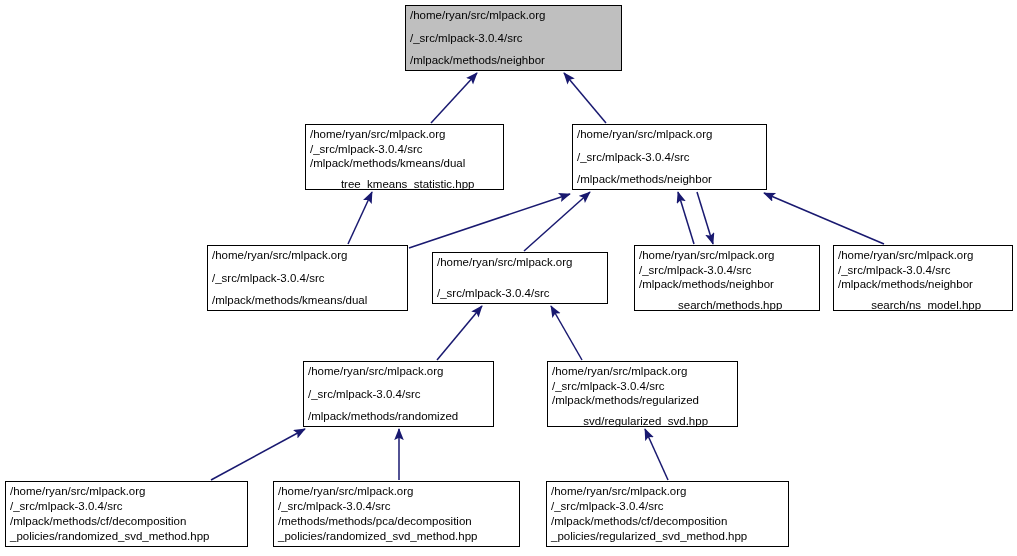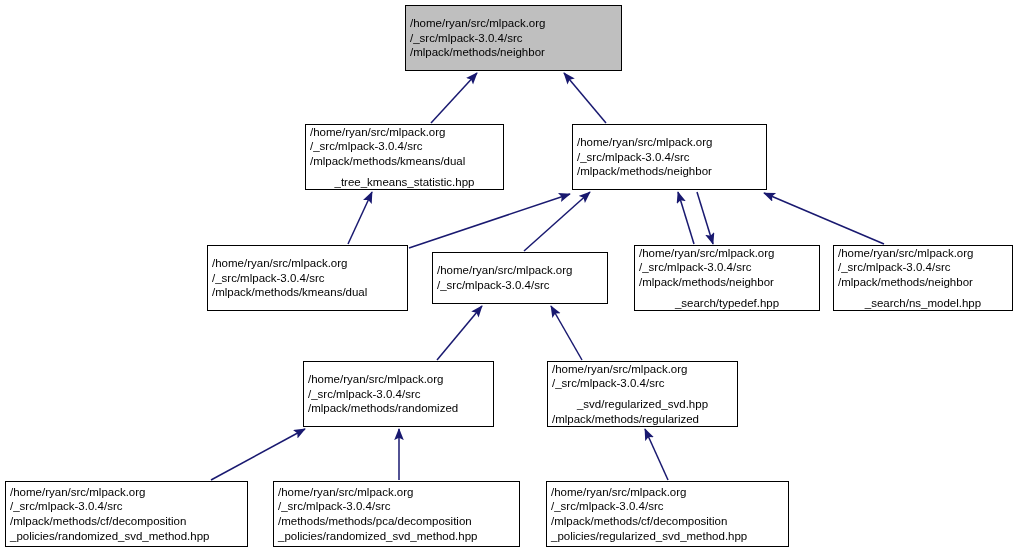--- a/index.html
+++ b/index.html
@@ -29,21 +29,21 @@
     position: absolute;
     box-sizing: border-box;
     border: 1px solid #000000;
     background: #ffffff;
     color: #000000;
     font-size: 11.5px;
     line-height: 14.6px;
     text-align: center;
     display: flex;
     flex-direction: column;
-    justify-content: center;
+    justify-content: space-between;
     align-items: center;
     padding: 2px 4px;
     white-space: pre;
     letter-spacing: 0px;
   }
   .node.root {
     background: #bfbfbf;
     border: 1px solid #000000;
   }
   .node .line {
@@ -83,21 +83,21 @@
         <line x1="399" y1="480" x2="399" y2="429" stroke="#191970" stroke-width="1.5" marker-end="url(#arrowhead)"></line>
         <line x1="668" y1="480" x2="645" y2="429" stroke="#191970" stroke-width="1.5" marker-end="url(#arrowhead)"></line>
       </g>
   </svg>
   <div id="node-group">
       <div class="node root" style="left: 405px; top: 5px; width: 217px; height: 66px;"><span class="line l-left">/home/ryan/src/mlpack.org</span><span class="line l-left">/_src/mlpack-3.0.4/src</span><span class="line l-left">/mlpack/methods/neighbor</span></div>
       <div class="node" style="left: 305px; top: 124px; width: 199px; height: 66px;"><span class="line l-left">/home/ryan/src/mlpack.org</span><span class="line l-left">/_src/mlpack-3.0.4/src</span><span class="line l-left">/mlpack/methods/kmeans/dual</span><span class="line l-center">_tree_kmeans_statistic.hpp</span></div>
       <div class="node" style="left: 572px; top: 124px; width: 195px; height: 66px;"><span class="line l-left">/home/ryan/src/mlpack.org</span><span class="line l-left">/_src/mlpack-3.0.4/src</span><span class="line l-left">/mlpack/methods/neighbor</span></div>
       <div class="node" style="left: 207px; top: 245px; width: 201px; height: 66px;"><span class="line l-left">/home/ryan/src/mlpack.org</span><span class="line l-left">/_src/mlpack-3.0.4/src</span><span class="line l-left">/mlpack/methods/kmeans/dual</span></div>
       <div class="node" style="left: 432px; top: 252px; width: 176px; height: 52px;"><span class="line l-left">/home/ryan/src/mlpack.org</span><span class="line l-left">/_src/mlpack-3.0.4/src</span></div>
-      <div class="node" style="left: 634px; top: 245px; width: 186px; height: 66px;"><span class="line l-left">/home/ryan/src/mlpack.org</span><span class="line l-left">/_src/mlpack-3.0.4/src</span><span class="line l-left">/mlpack/methods/neighbor</span><span class="line l-center">_search/typedef.hpp</span></div>
+      <div class="node" style="left: 634px; top: 245px; width: 186px; height: 66px;"><span class="line l-left">/home/ryan/src/mlpack.org</span><span class="line l-left">/_src/mlpack-3.0.4/src</span><span class="line l-left">/mlpack/methods/neighbor</span><span class="line l-center">_search/methods.hpp</span></div>
       <div class="node" style="left: 833px; top: 245px; width: 180px; height: 66px;"><span class="line l-left">/home/ryan/src/mlpack.org</span><span class="line l-left">/_src/mlpack-3.0.4/src</span><span class="line l-left">/mlpack/methods/neighbor</span><span class="line l-center">_search/ns_model.hpp</span></div>
       <div class="node" style="left: 303px; top: 361px; width: 191px; height: 66px;"><span class="line l-left">/home/ryan/src/mlpack.org</span><span class="line l-left">/_src/mlpack-3.0.4/src</span><span class="line l-left">/mlpack/methods/randomized</span></div>
-      <div class="node" style="left: 547px; top: 361px; width: 191px; height: 66px;"><span class="line l-left">/home/ryan/src/mlpack.org</span><span class="line l-left">/_src/mlpack-3.0.4/src</span><span class="line l-center">_svd/regularized_svd.hpp</span><span class="line l-left">/mlpack/methods/regularized</span></div>
+      <div class="node" style="left: 547px; top: 361px; width: 191px; height: 66px;"><span class="line l-left">/home/ryan/src/mlpack.org</span><span class="line l-left">/_src/mlpack-3.0.4/src</span><span class="line l-left">/mlpack/methods/regularized</span><span class="line l-center">_svd/regularized_svd.hpp</span></div>
       <div class="node" style="left: 5px; top: 481px; width: 243px; height: 66px;"><span class="line l-left">/home/ryan/src/mlpack.org</span><span class="line l-left">/_src/mlpack-3.0.4/src</span><span class="line l-left">/mlpack/methods/cf/decomposition</span><span class="line l-left">_policies/randomized_svd_method.hpp</span></div>
       <div class="node" style="left: 273px; top: 481px; width: 247px; height: 66px;"><span class="line l-left">/home/ryan/src/mlpack.org</span><span class="line l-left">/_src/mlpack-3.0.4/src</span><span class="line l-left">/methods/methods/pca/decomposition</span><span class="line l-left">_policies/randomized_svd_method.hpp</span></div>
       <div class="node" style="left: 546px; top: 481px; width: 243px; height: 66px;"><span class="line l-left">/home/ryan/src/mlpack.org</span><span class="line l-left">/_src/mlpack-3.0.4/src</span><span class="line l-left">/mlpack/methods/cf/decomposition</span><span class="line l-left">_policies/regularized_svd_method.hpp</span></div>
     </div>
 </div>
 
 </body></html>

